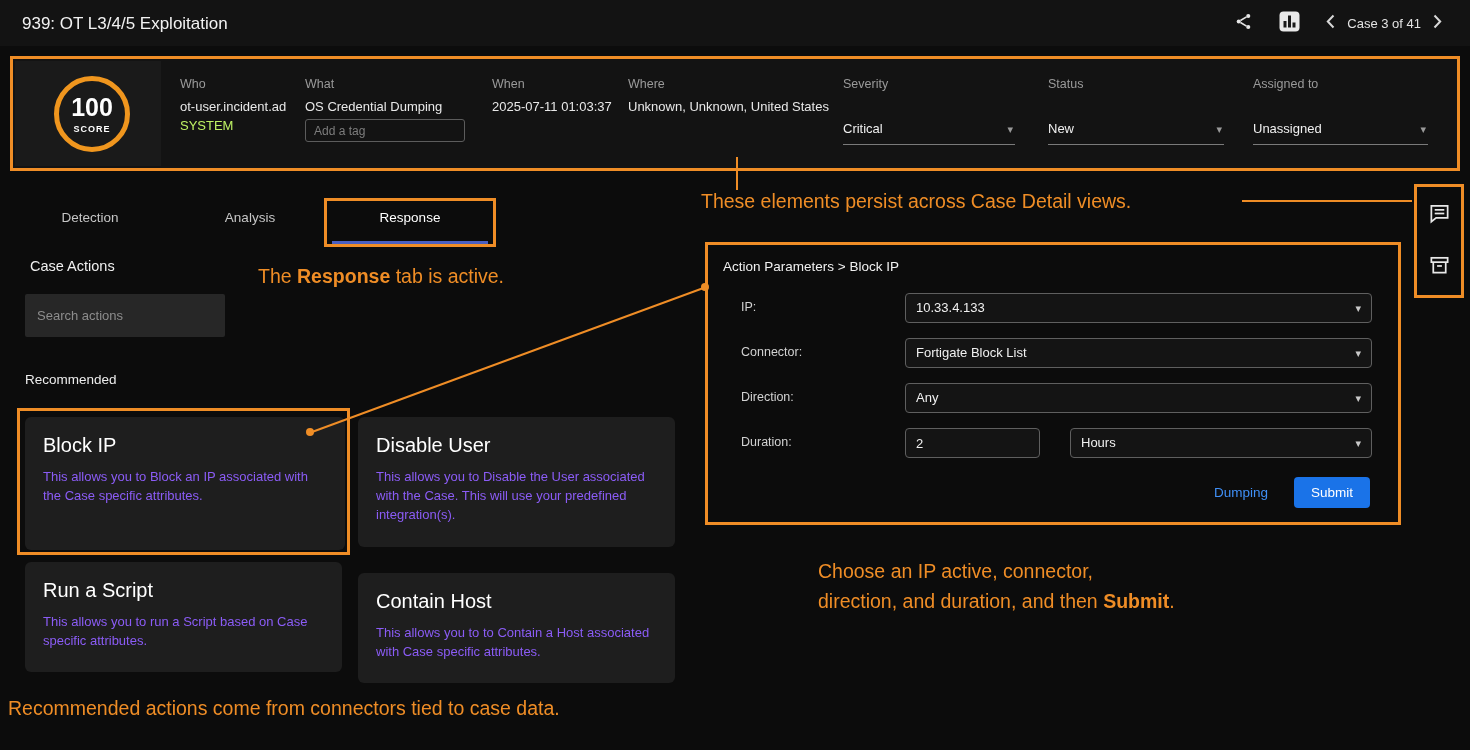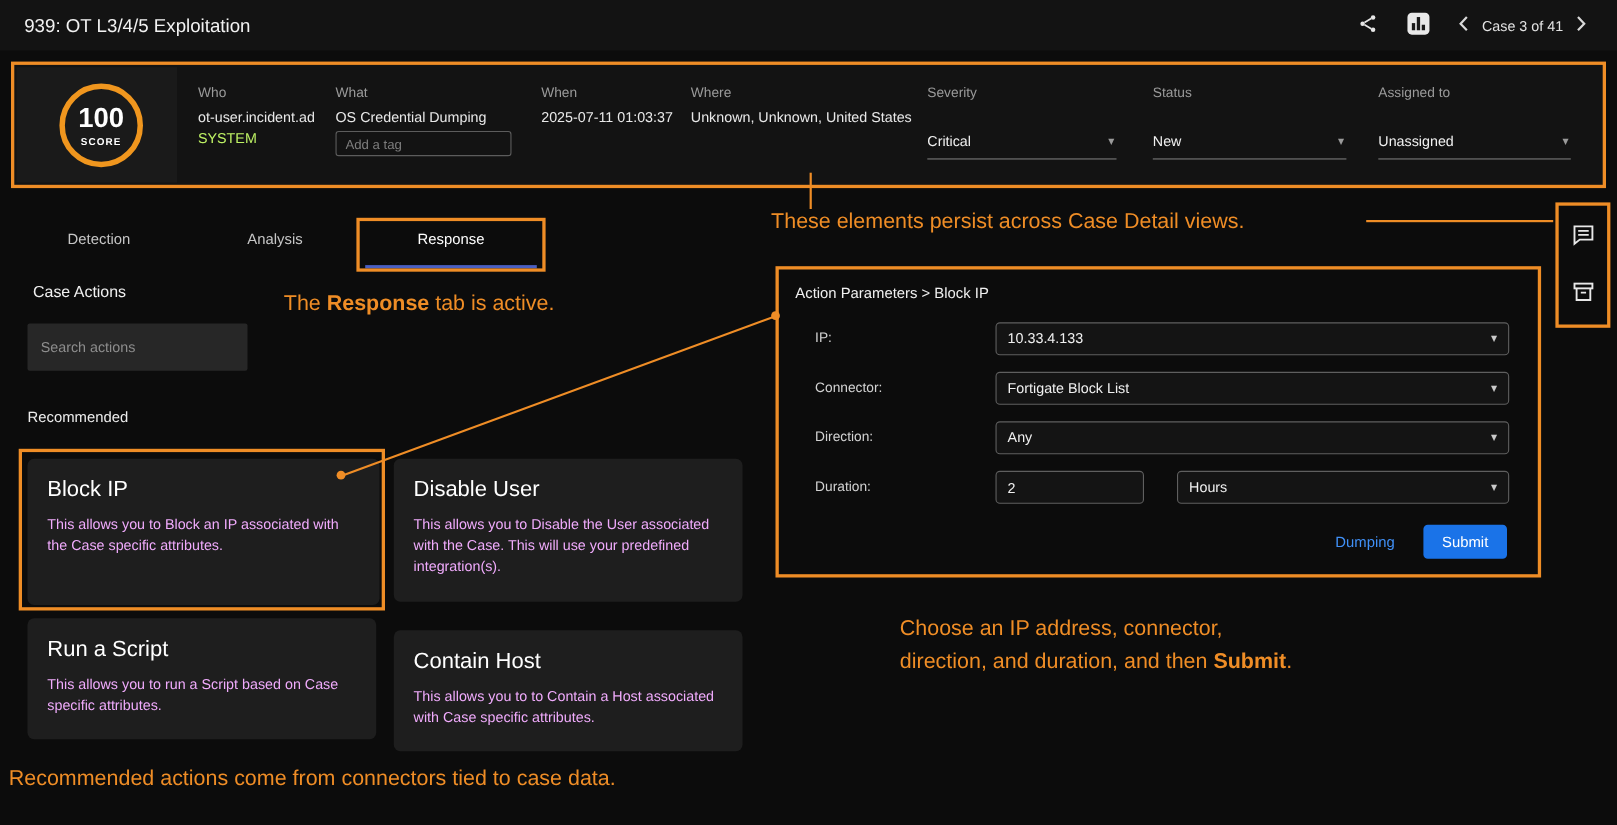--- a/index.html
+++ b/index.html
@@ -63,21 +63,21 @@
     position:absolute; left:25px; top:294px; width:200px; height:43px;
     background:#272727; border:none; border-radius:2px; color:#8b5cf6;
     font-size:13px; padding:0 12px; font-family:"Liberation Sans", sans-serif;
   }
   .search-input::placeholder { color:#8d8d8d; }
   .recommended-label { position:absolute; left:25px; top:372px; font-size:13.5px; color:#ededed; }
   .action-card {
     position:absolute; background:#1e1e1e; border-radius:6px; padding:17px 18px; cursor:pointer;
   }
   .card-title { font-size:20px; color:#ffffff; font-weight:400; }
-  .card-desc { font-size:13px; color:#f0abfc; line-height:1.45; margin-top:11px; }
+  .card-desc { font-size:13px; color:#8b5cf6; line-height:1.45; margin-top:11px; }
 
   
   .params-box { position:absolute; left:705px; top:242px; width:696px; height:283px; border:3px solid #ef8d26; }
   .params-breadcrumb { position:absolute; left:15px; top:14px; font-size:13.5px; color:#f0f0f0; }
   .param-label { position:absolute; left:33px; font-size:12.5px; color:#d2d2d2; }
   .param-select {
     position:absolute; left:197px; width:467px; height:30px;
     border:1px solid #5f5f5f; border-radius:4px; background:#141414;
     font-size:13px; color:#f0f0f0; line-height:28px; padding:0 10px; cursor:pointer;
   }
@@ -304,21 +304,21 @@
   <div class="ann" style="left:701px; top:190px;">
     <span>These elements persist across Case Detail views.</span>
   </div>
 
   <div class="ann" style="left:258px; top:265px;">
     <span>The </span><b>Response</b><span> tab is active.</span>
   </div>
 
   <div class="ann" style="left:818px; top:556px; line-height:30px;">
     <div>
-      <span>Choose an IP address, connector,</span>
+      <span>Choose an IP active, connector,</span>
     </div>
     <div>
       <span>direction, and duration, and then </span><b>Submit</b><span>.</span>
     </div>
   </div>
 
   <div class="ann" style="left:8px; top:697px;">
     <span>Recommended actions come from connectors tied to case data.</span>
   </div>
 

